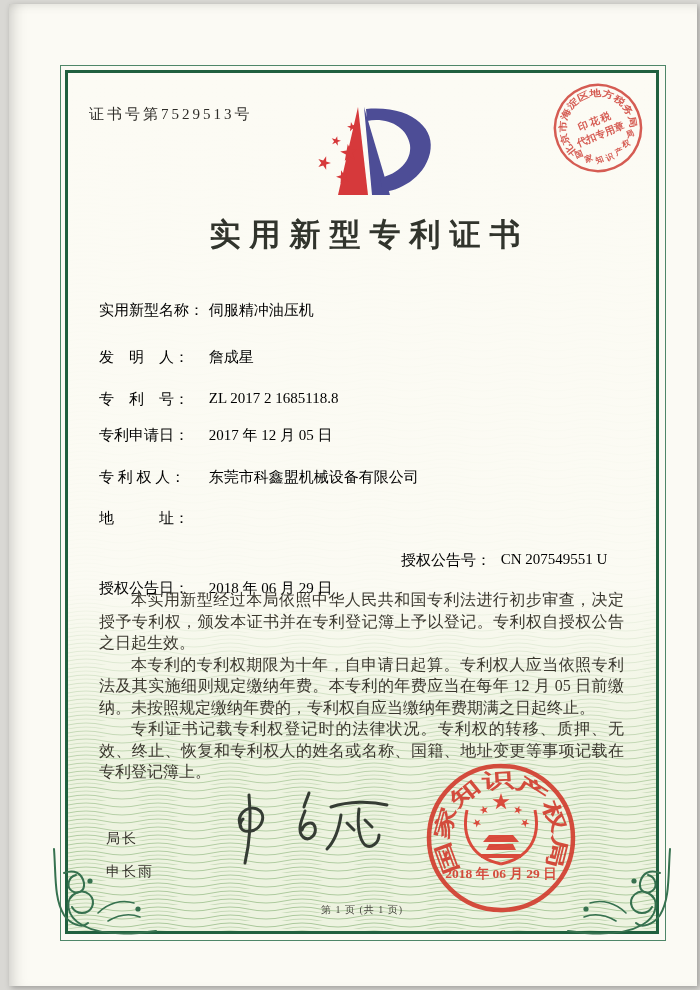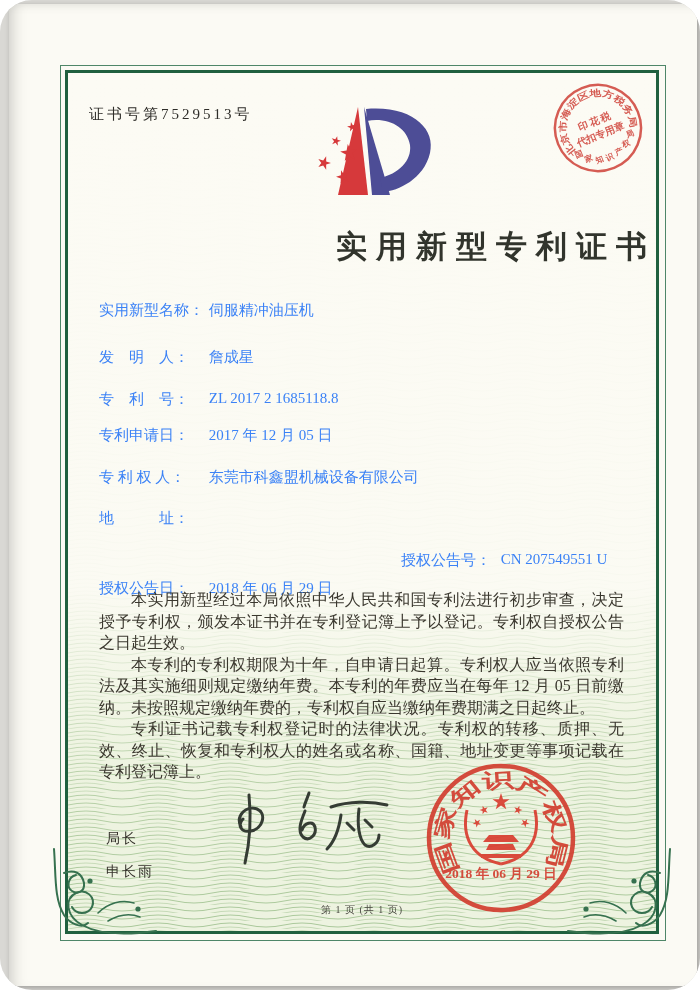--- a/index.html
+++ b/index.html
@@ -1,30 +1,30 @@
 <!DOCTYPE html>
 <html><head>
 <meta charset="utf-8">
 <style>
   html,body{margin:0;padding:0;}
   .page{position:relative;width:700px;height:990px;background:#d9d8d4;overflow:hidden;
-        font-family:"Liberation Serif","DejaVu Serif",serif;color:#34312a;border-radius:32px;}
+        font-family:"Liberation Serif","DejaVu Serif",serif;color:#34312a;}
   .sheet{position:absolute;left:9px;top:4px;width:688px;height:982px;background:#fbfaf4;
          box-shadow:inset 14px 0 16px -12px rgba(0,0,0,.22), inset 0 10px 12px -10px rgba(0,0,0,.12),
                     2px 2px 6px rgba(0,0,0,.28);}
   .frame-outer{position:absolute;left:51px;top:61px;width:604px;height:874px;
                border:1px solid #4e8668;}
   .inner{position:absolute;left:56px;top:66px;width:594px;height:864px;
          border:3px solid #20603f;box-sizing:border-box;}
   .bg-svg{position:absolute;left:0;top:0;}
   .abs{position:absolute;}
   .cert-no{left:21px;top:32px;font-size:15px;letter-spacing:3px;color:#2e2d29;}
-  .title{left:0;top:141px;width:100%;text-align:right;font-size:31px;font-weight:700;
-         letter-spacing:9px;padding-left:15px;box-sizing:border-box;color:#31342c;margin-top:12px;}
-  .row{left:31px;font-size:15px;white-space:nowrap;color:#3b82f6;}
+  .title{left:0;top:141px;width:100%;text-align:center;font-size:31px;font-weight:700;
+         letter-spacing:9px;padding-left:15px;box-sizing:border-box;color:#31342c;}
+  .row{left:31px;font-size:15px;white-space:nowrap;color:#000000;}
   .lbl{display:inline-block;width:106px;vertical-align:top;}
   .val{display:inline-block;vertical-align:top;}
   .addr-val{display:inline-block;vertical-align:top;line-height:20px;}
   .body-text{left:31px;top:516px;width:525px;font-size:16px;line-height:21.5px;
              text-align:justify;color:#3b382f;}
   .body-text p{margin:0;text-indent:2em;}
   .sig{font-size:14px;letter-spacing:2px;color:#34312a;}
   .footer{left:0;top:830px;width:100%;text-align:center;font-size:10px;
           letter-spacing:1px;color:#4a4a42;}
   .seal-svg,.tax-svg,.sign-svg,.logo-svg,.flourish-svg{position:absolute;}

